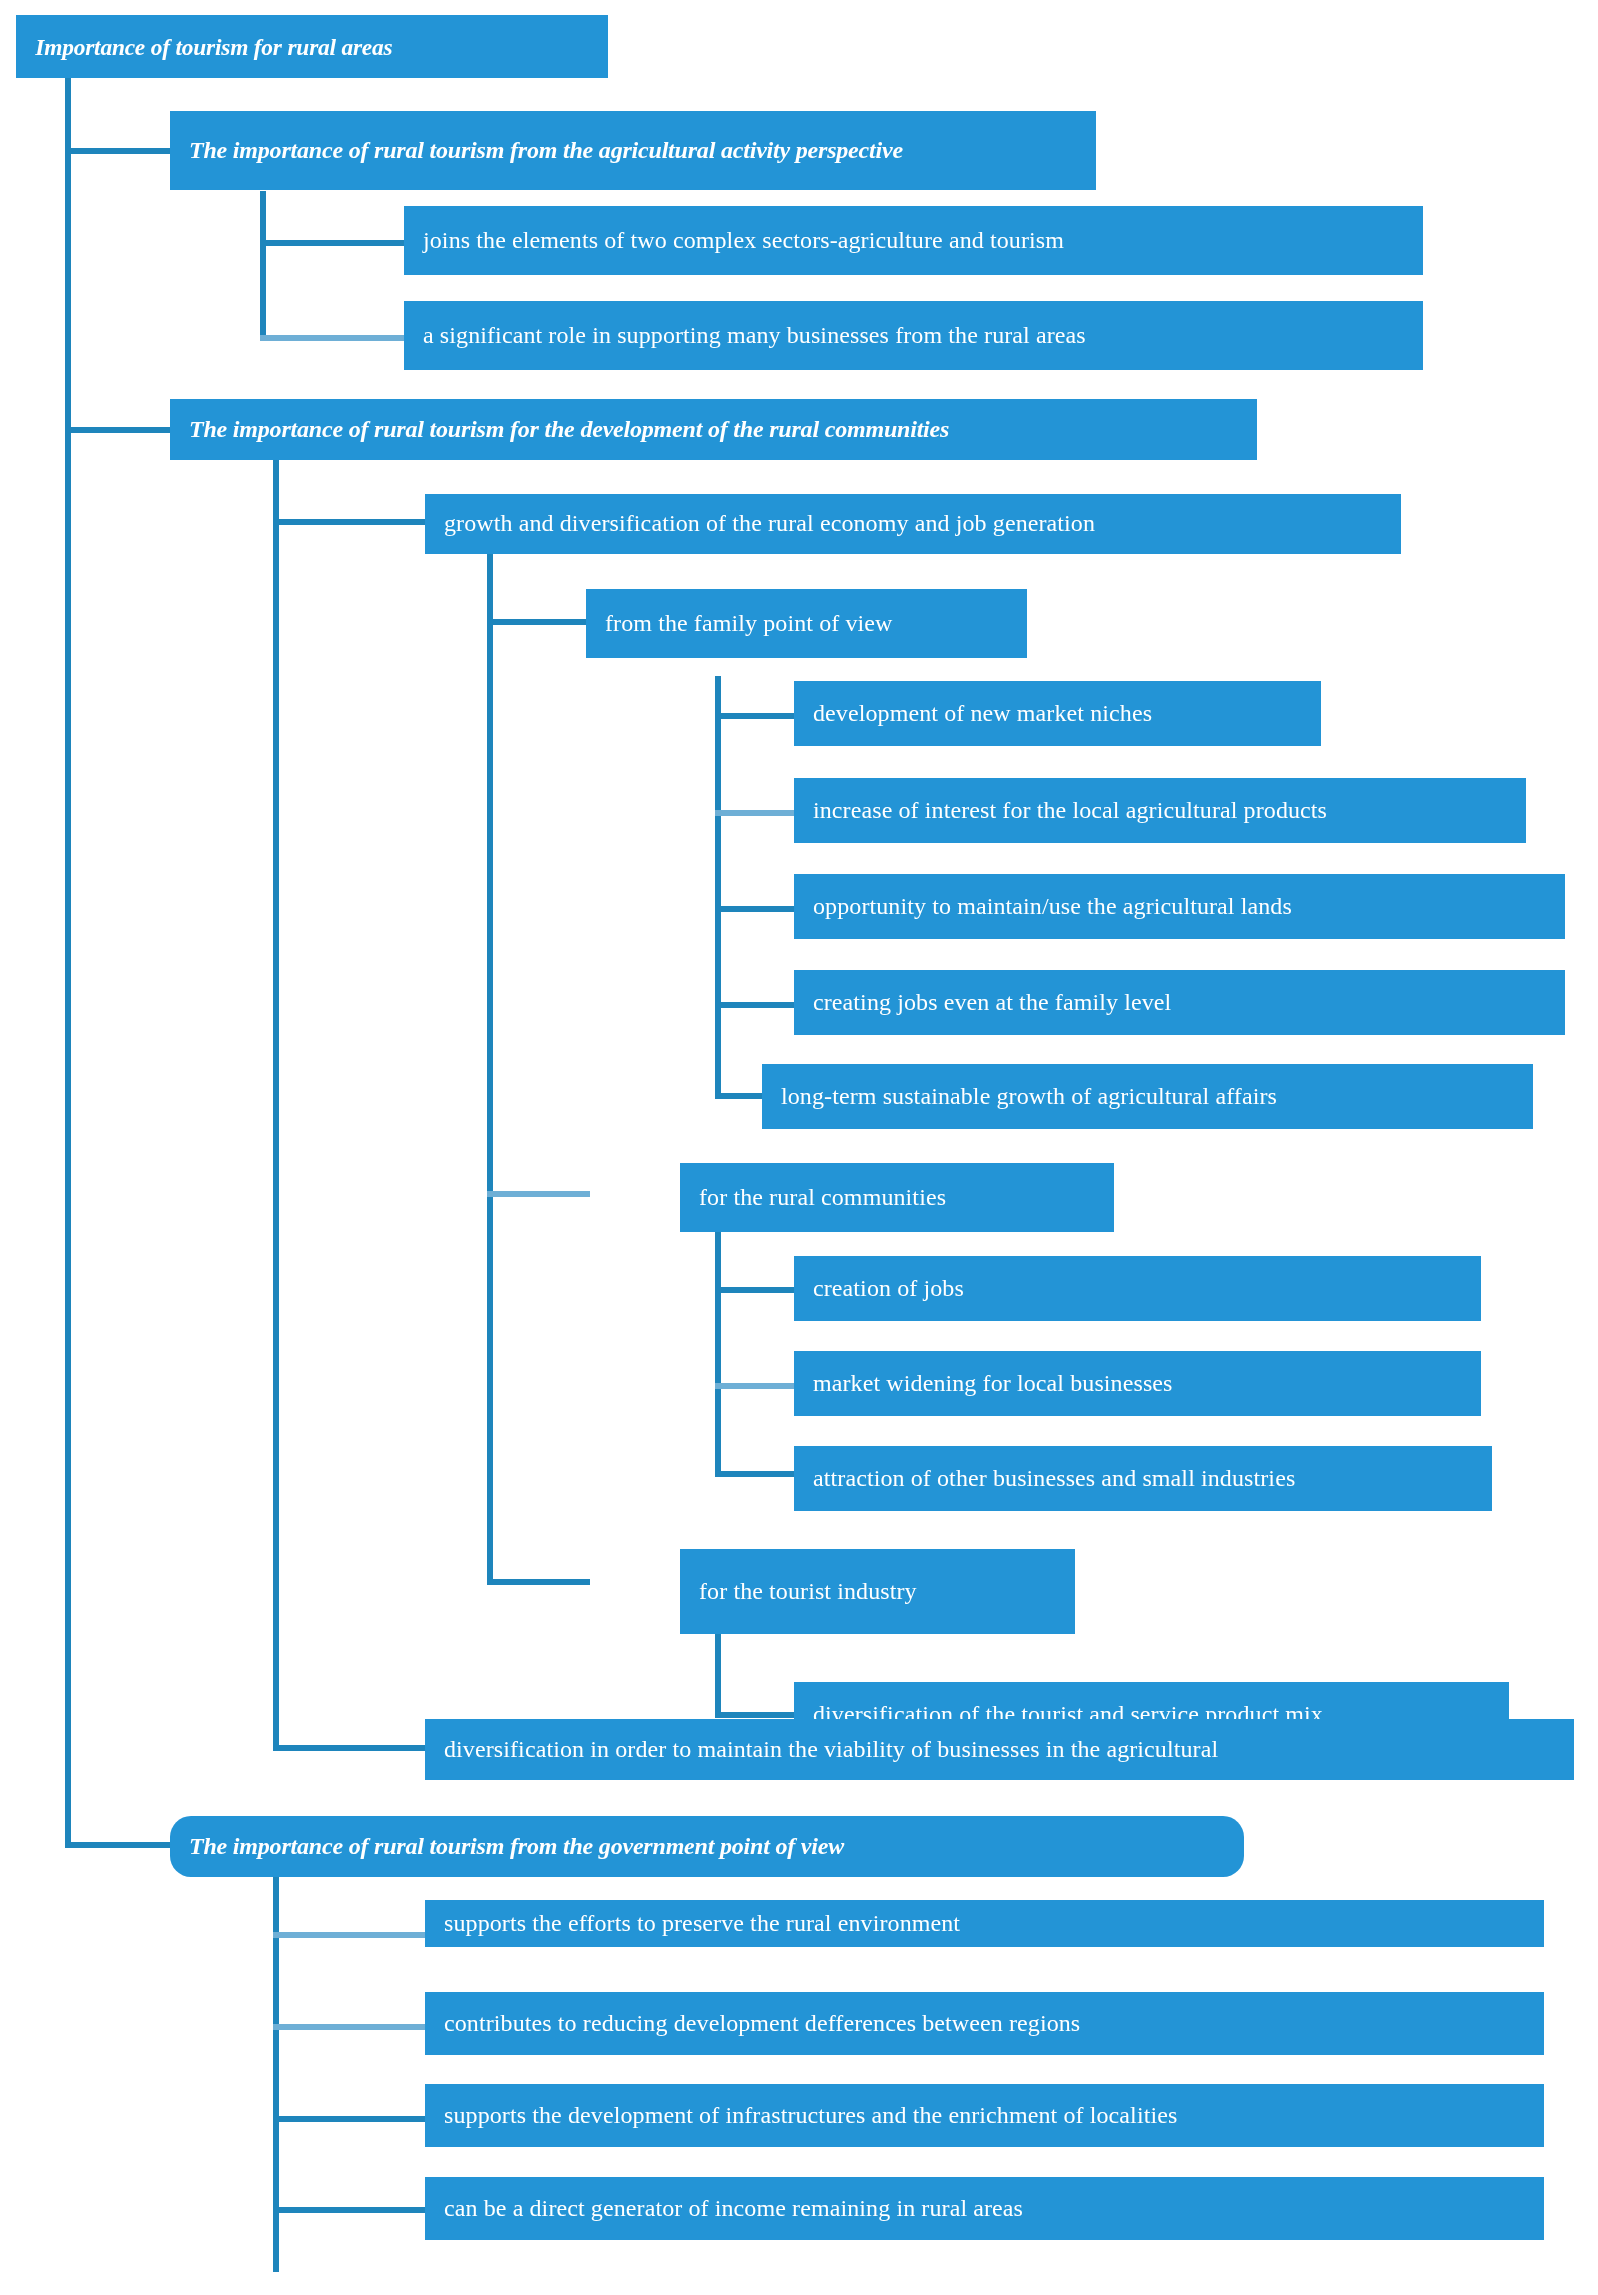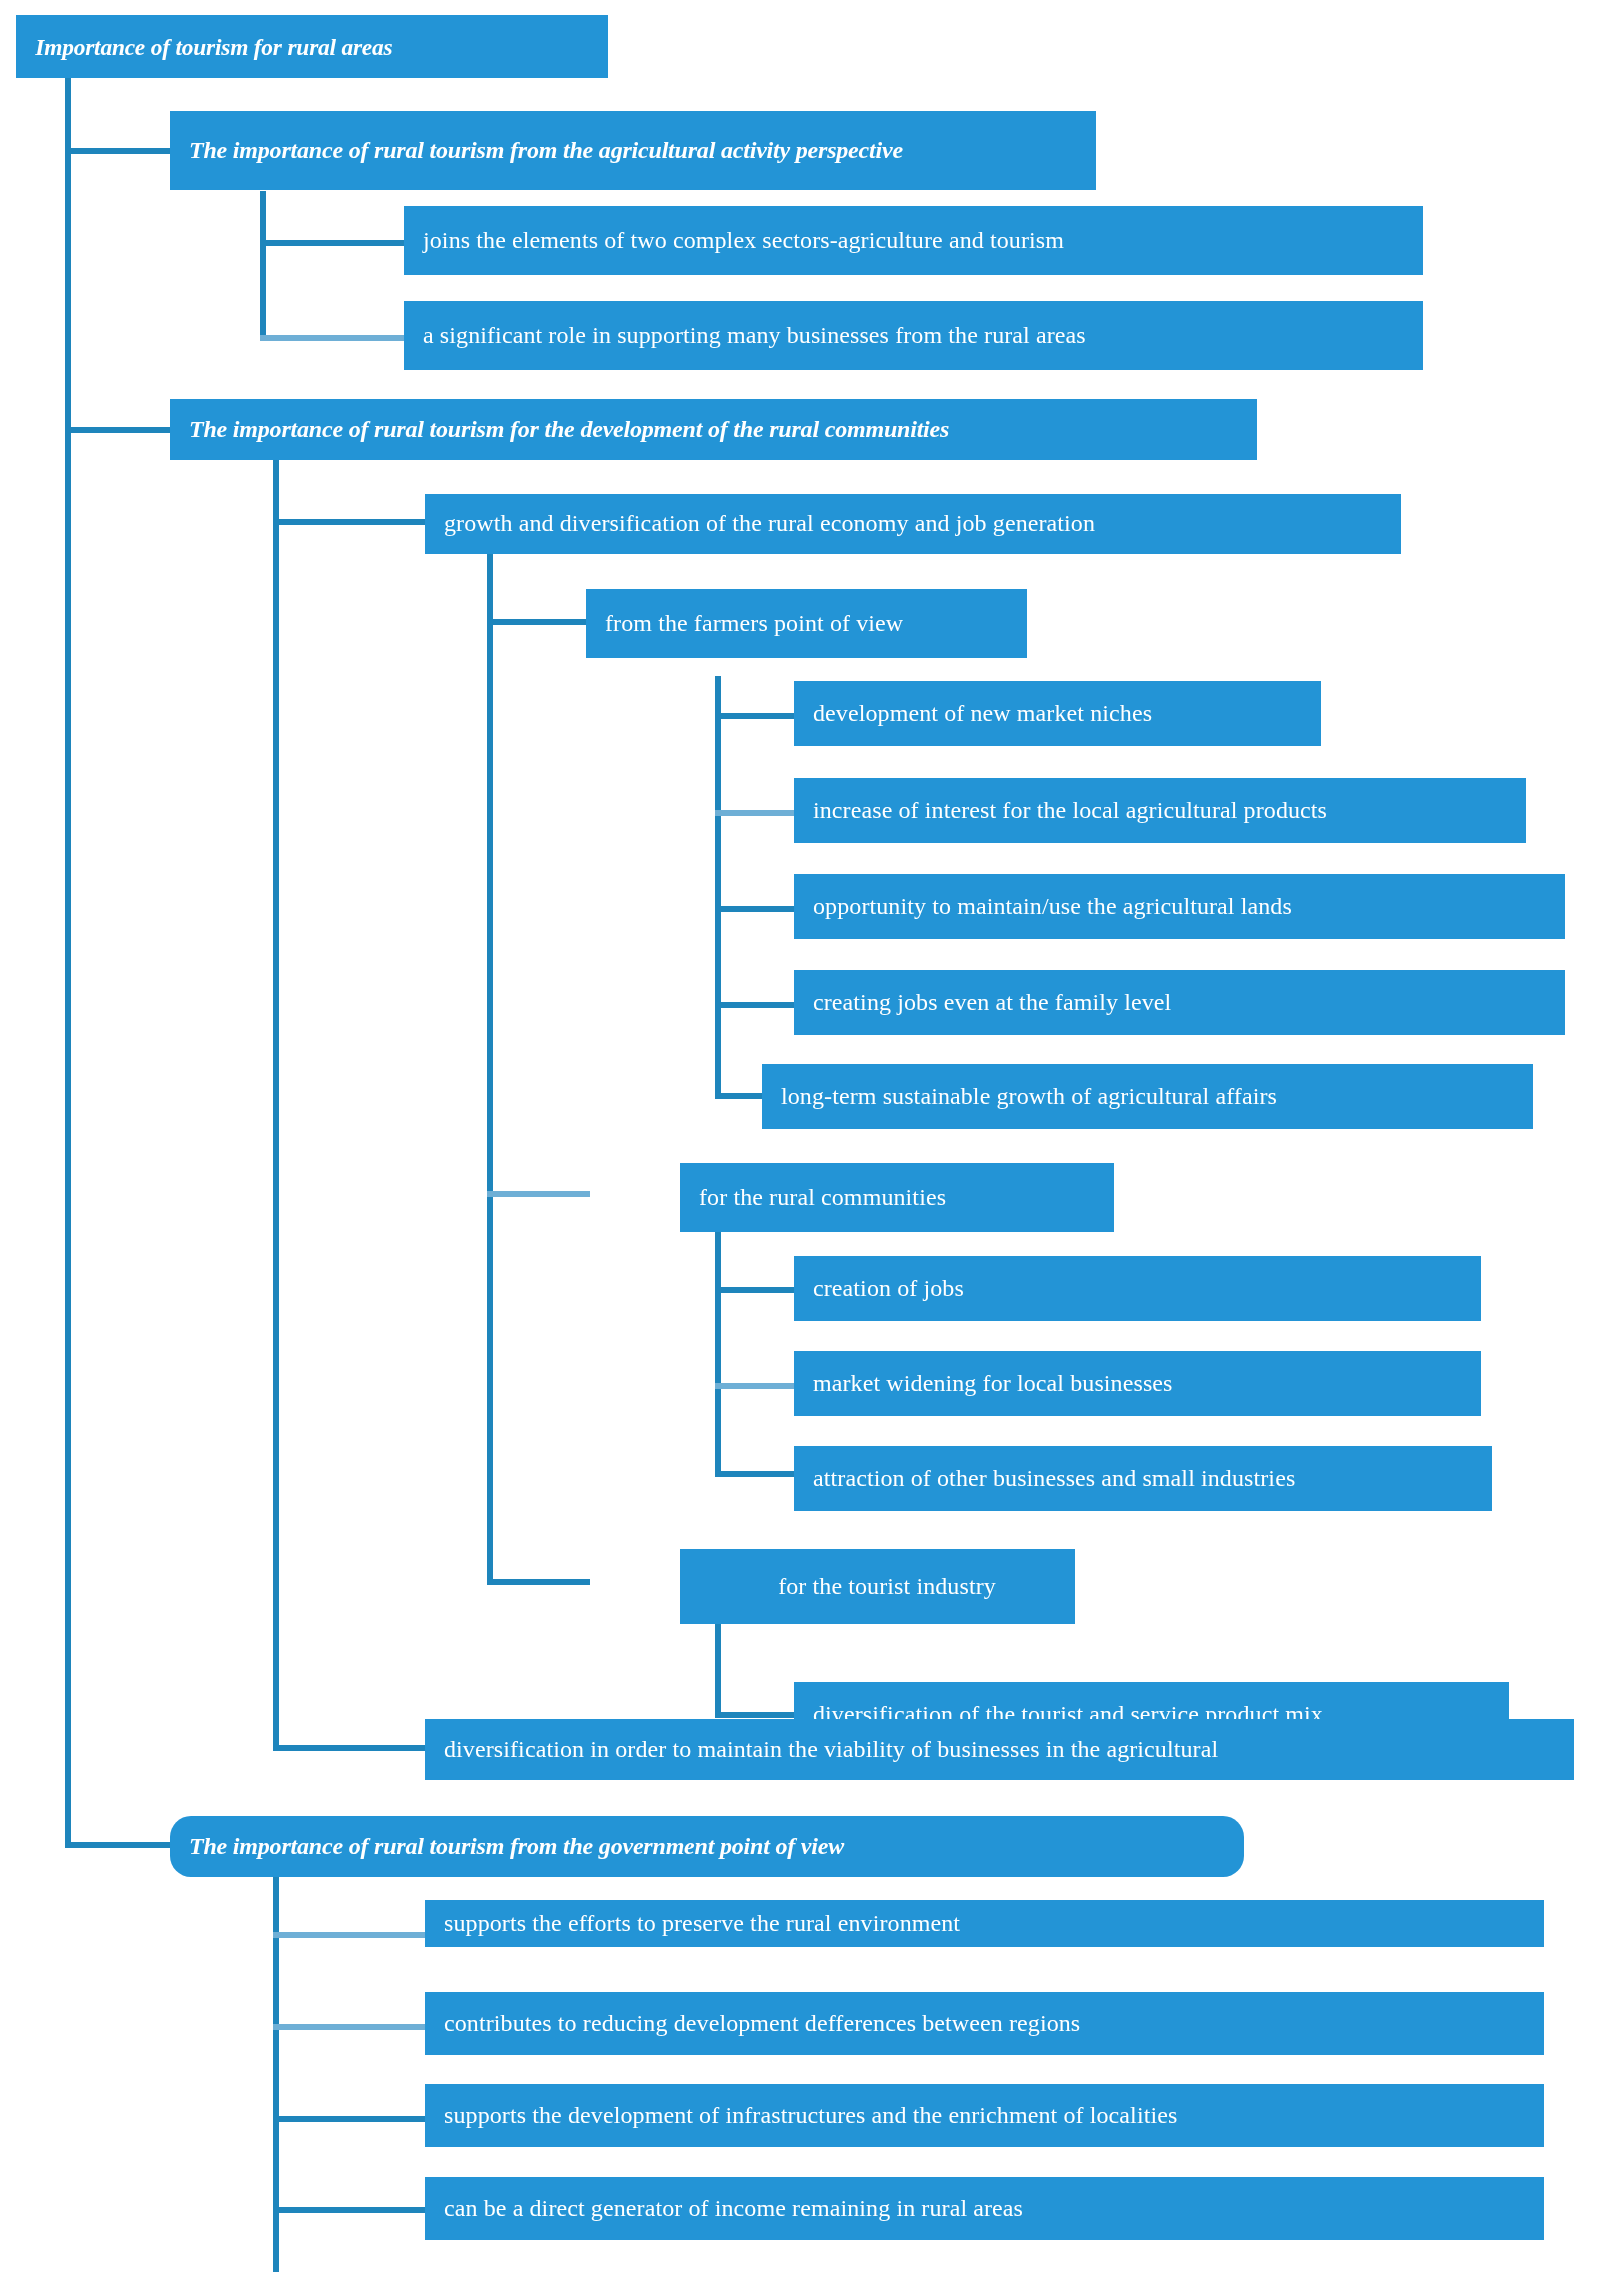--- a/index.html
+++ b/index.html
@@ -119,21 +119,21 @@
 
   <div class="node italic" style="left:170px; top:399px; width:1087px; height:61px;">
     <span class="label">The importance of rural tourism for the development of the rural communities</span>
   </div>
 
   <div class="node" style="left:425px; top:494px; width:976px; height:60px;">
     <span class="label">growth and diversification of the rural economy and job generation</span>
   </div>
 
   <div class="node" style="left:586px; top:589px; width:441px; height:69px;">
-    <span class="label">from the farmers point of view</span>
+    <span class="label">from the family point of view</span>
   </div>
 
   <div class="node" style="left:794px; top:681px; width:527px; height:65px;">
     <span class="label">development of new market niches</span>
   </div>
 
   <div class="node" style="left:794px; top:778px; width:732px; height:65px;">
     <span class="label">increase of interest for the local agricultural products</span>
   </div>
 
@@ -158,21 +158,21 @@
   </div>
 
   <div class="node" style="left:794px; top:1351px; width:687px; height:65px;">
     <span class="label">market widening for local businesses</span>
   </div>
 
   <div class="node" style="left:794px; top:1446px; width:698px; height:65px;">
     <span class="label">attraction of other businesses and small industries</span>
   </div>
 
-  <div class="node" style="left:680px; top:1549px; width:395px; height:75px;justify-content:center;">
+  <div class="node" style="left:680px; top:1549px; width:395px; height:85px;">
     <span class="label">for the tourist industry</span>
   </div>
 
   <div class="node" style="left:794px; top:1682px; width:715px; height:65px;">
     <span class="label">diversification of the tourist and service product mix</span>
   </div>
 
   <div class="node" style="left:425px; top:1719px; width:1149px; height:61px;">
     <span class="label">diversification in order to maintain the viability of businesses in the agricultural</span>
   </div>

